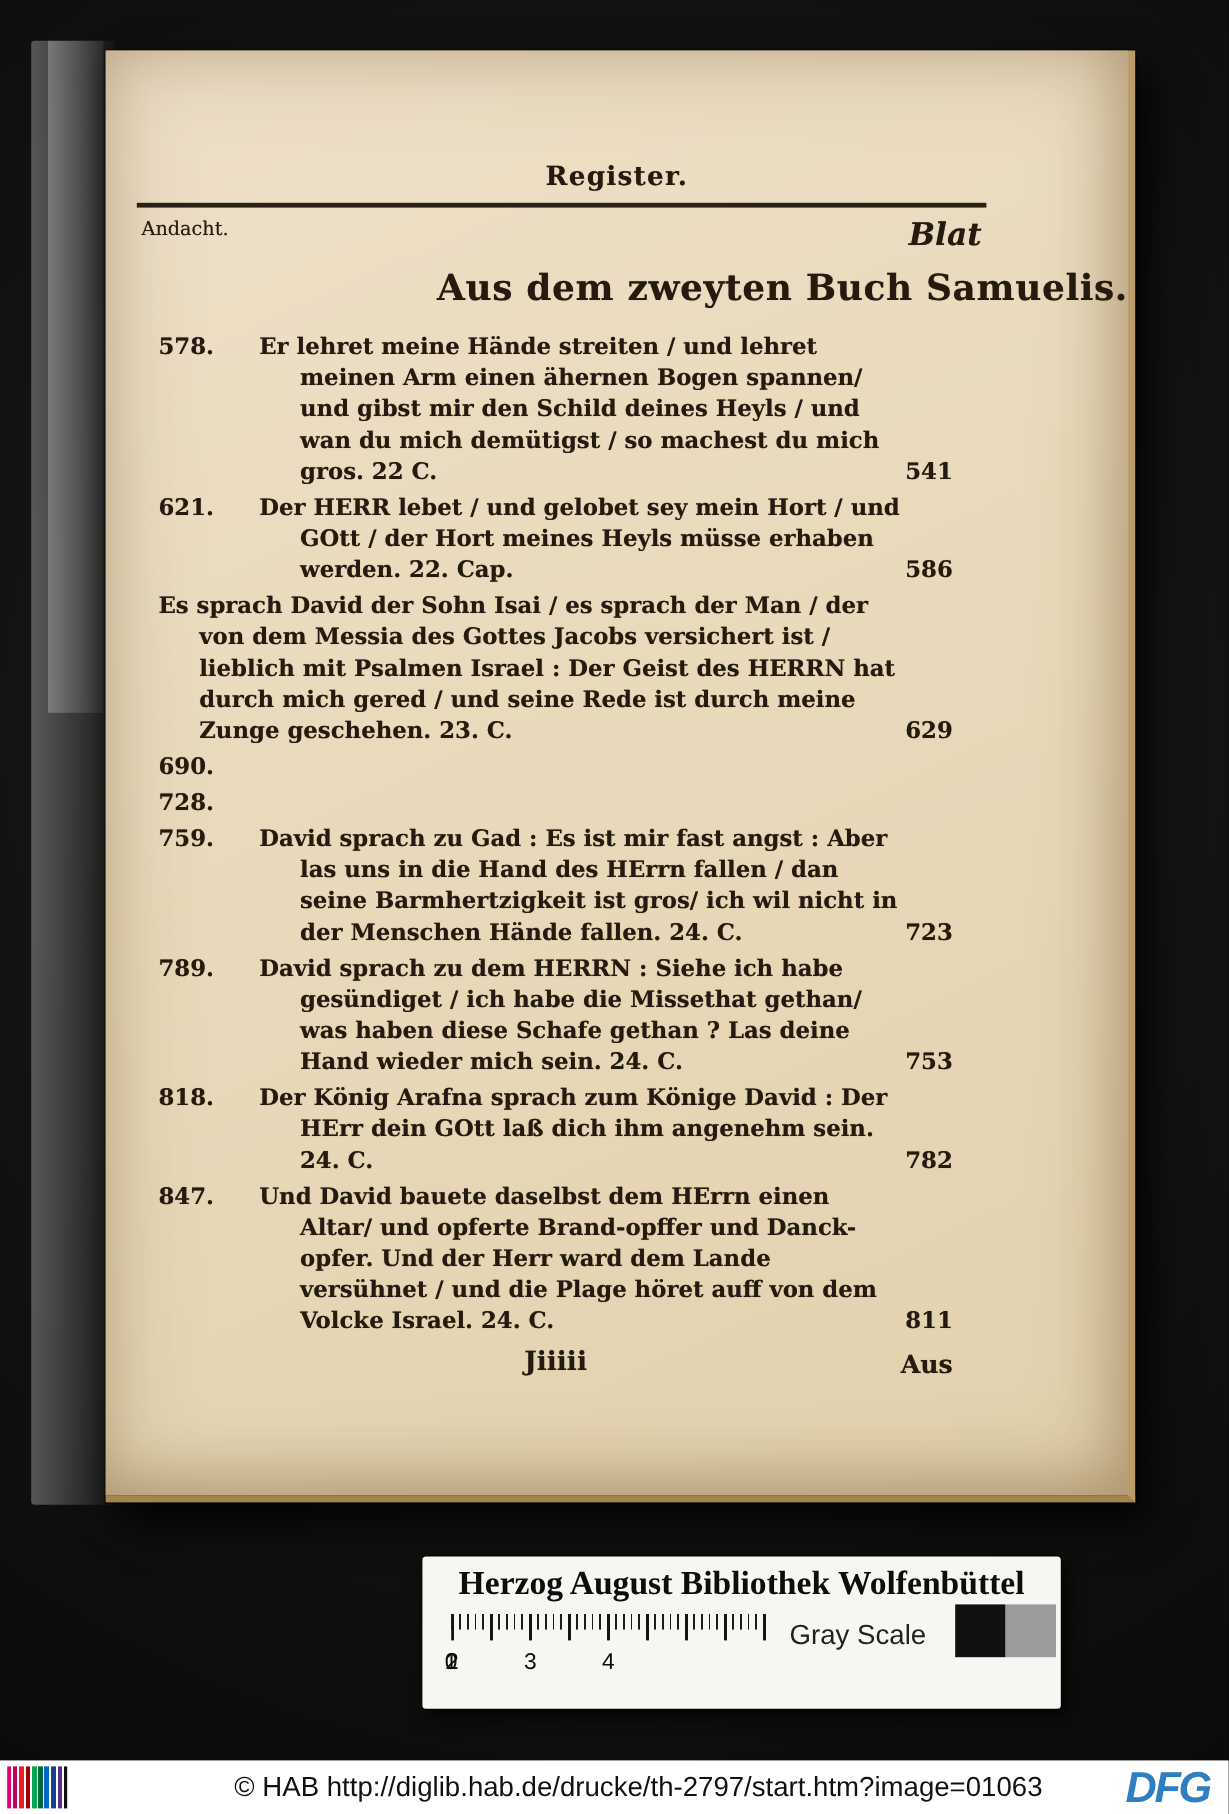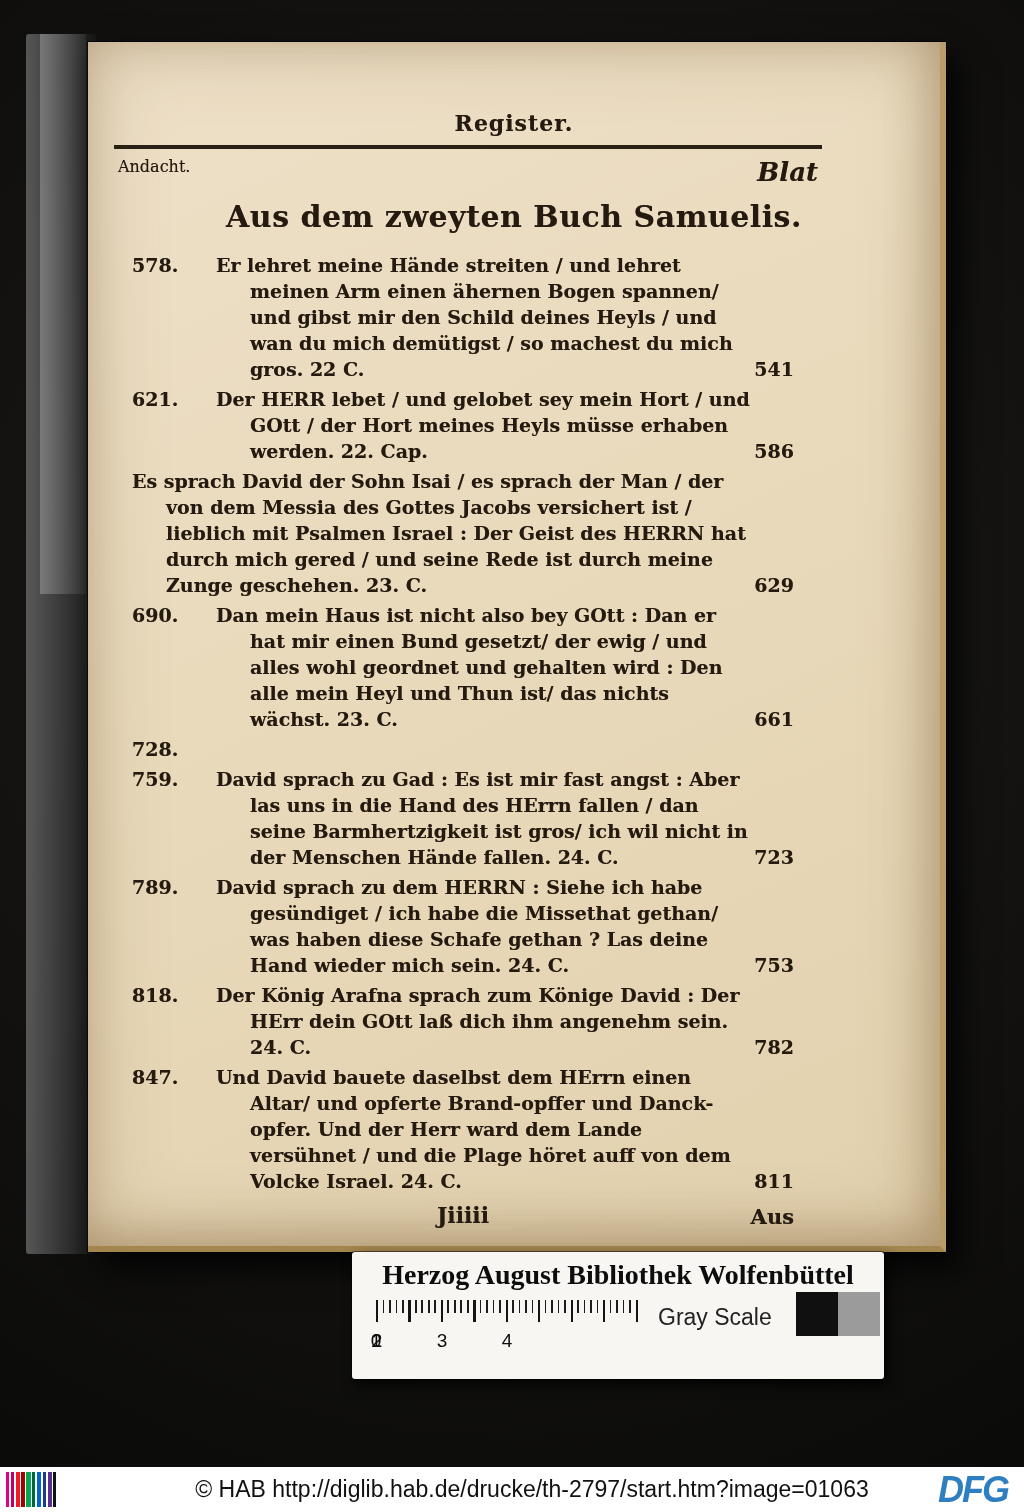--- a/index.html
+++ b/index.html
@@ -27,48 +27,48 @@
     border-bottom:6px solid #a3854e;
     box-shadow:
       0 0 0 1px rgba(0,0,0,0.65),
       12px 16px 30px rgba(0,0,0,0.85),
       inset 0 0 80px rgba(112,78,36,0.28),
       inset -10px -12px 45px rgba(112,78,36,0.30);
     color:#241a10;
   }
   .paper *{text-shadow:0 0 0.6px rgba(45,28,10,0.55);}
   .running-head{
-    text-align:center;margin-top:68px;font-size:22px;font-weight:700;letter-spacing:1px;
+    text-align:center;margin-top:92px;font-size:22px;font-weight:700;letter-spacing:1px;
   }
   .head-rule{
     height:4px;background:#2a2014;margin:9px 118px 0 26px;
     box-shadow:0 6px 0 -2.5px #2a2014;
   }
   .head-row{
     display:flex;justify-content:space-between;
     padding:8px 122px 0 30px;
   }
   .head-right{font-size:26px;font-weight:700;font-style:italic;}
   .page-title{
-    text-align:center;margin-top:12px;font-size:30px;font-weight:700;letter-spacing:0.5px;
+    text-align:right;margin-top:12px;font-size:30px;font-weight:700;letter-spacing:0.5px;
   }
   .entries{
     margin-top:18px;padding:0 146px 0 44px;
     font-size:19px;line-height:26px;font-weight:700;
   }
   .entry{display:flex;margin-bottom:4px;}
   .entry-num{flex:none;width:70px;text-align:left;padding-right:14px;}
   .entry-body{flex:1;position:relative;}
   .entry-text{padding-left:34px;text-indent:-34px;padding-right:42px;}
   .entry-blat{position:absolute;right:0;bottom:0;}
   .sig-row{position:relative;text-align:center;margin-top:8px;font-size:22px;font-weight:700;}
   .sig-catchword{position:absolute;right:0;bottom:-2px;font-size:21px;}
   
   .label{
-    position:absolute;left:352px;top:1252px;width:532px;height:127px;
+    position:absolute;left:352px;top:1297px;width:532px;height:127px;
     background:#f7f6f3;border-radius:3px;
     box-shadow:0 0 0 1px rgba(0,0,0,0.5), 4px 6px 14px rgba(0,0,0,0.8);
     color:#0d0d0d;
   }
   .label-title{
     text-align:center;margin-top:7px;
     font-family:"Liberation Serif", serif;font-weight:700;font-size:28px;
   }
   .ruler{position:absolute;left:24px;top:48px;width:266px;height:56px;}
   .ticks-minor{
@@ -154,24 +154,20 @@
 
       <div class="entry">
         <div class="entry-body">
           <div class="entry-text">Es sprach David der Sohn Isai / es sprach der Man / der von dem Messia des Gottes Jacobs versichert ist / lieblich mit Psalmen Israel : Der Geist des HERRN hat durch mich gered / und seine Rede ist durch meine Zunge geschehen. 23. C.</div>
           <span class="entry-blat">629</span>
         </div>
       </div>
 
       <div class="entry">
         <div class="entry-num">690.</div>
-        <div class="entry-body">
-          <div class="entry-text">Dan mein Haus ist nicht also bey GOtt : Dan er hat mir einen Bund gesetzt/ der ewig / und alles wohl geordnet und gehalten wird : Den alle mein Heyl und Thun ist/ das nichts wächst. 23. C.</div>
-          <span class="entry-blat">661</span>
-        </div>
       </div>
 
       <div class="entry">
         <div class="entry-num">728.</div>
       </div>
 
       <div class="entry">
         <div class="entry-num">759.</div>
         <div class="entry-body">
           <div class="entry-text">David sprach zu Gad : Es ist mir fast angst : Aber las uns in die Hand des HErrn fallen / dan seine Barmhertzigkeit ist gros/ ich wil nicht in der Menschen Hände fallen. 24. C.</div>

